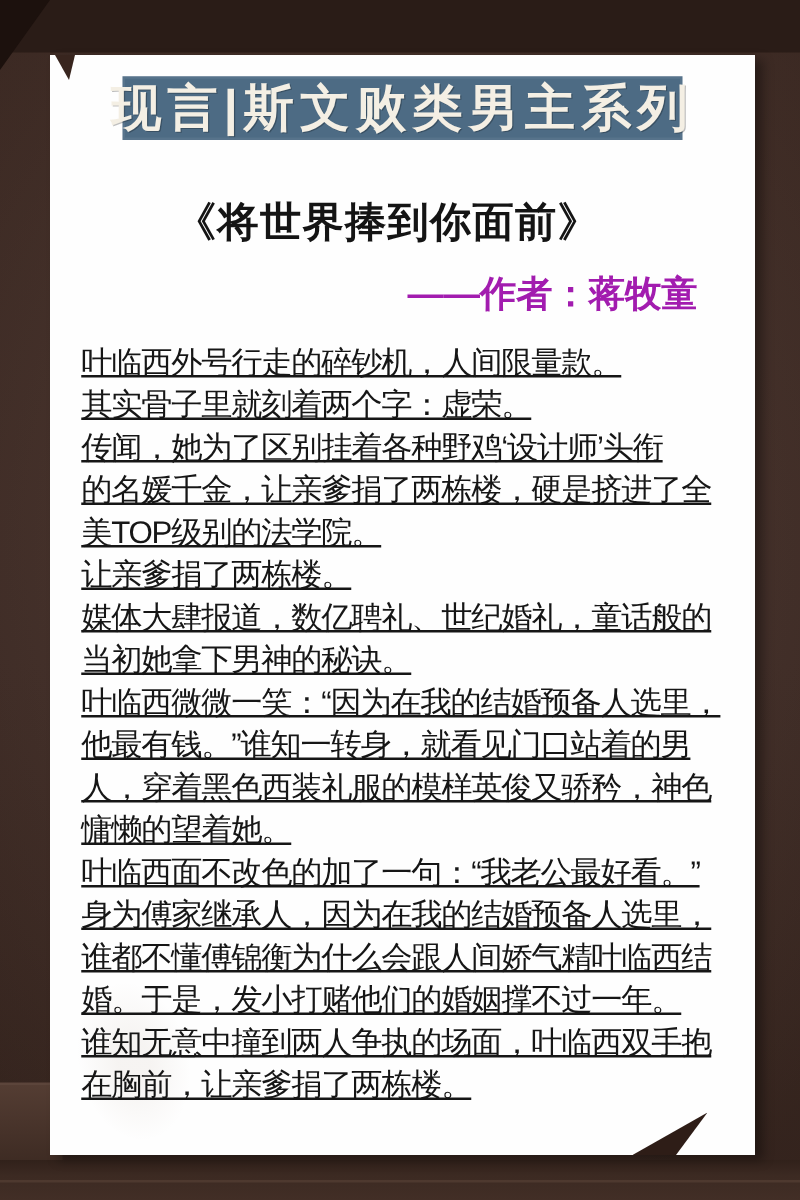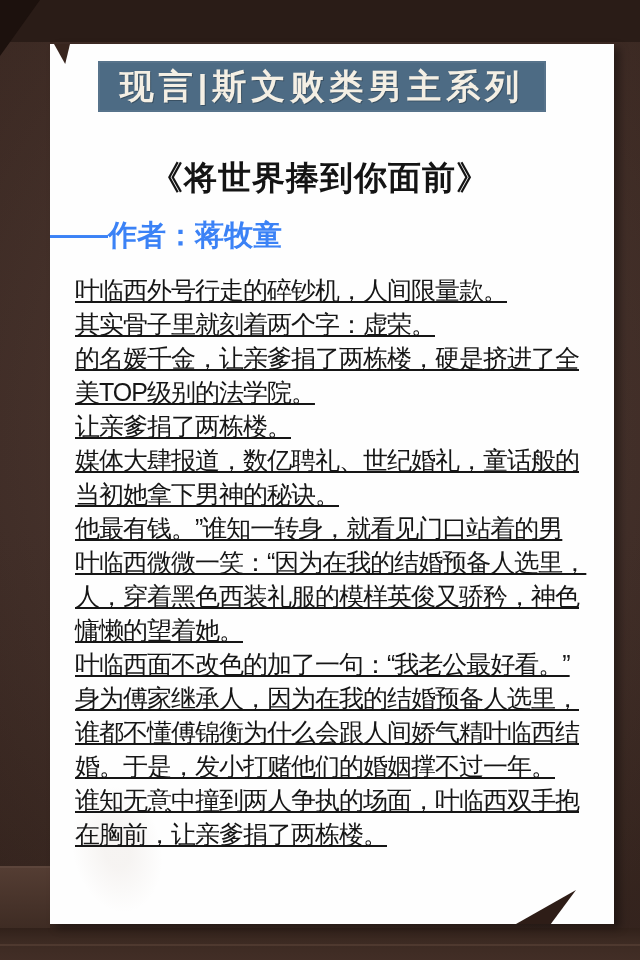--- a/index.html
+++ b/index.html
@@ -20,35 +20,35 @@
     background:linear-gradient(180deg,#543d33 0%,#3c2a22 70%,#35241d 100%);
     border-top:2px solid #5c453b;}
   .floor-bottom{position:absolute;left:0;top:928px;width:640px;height:32px;
     background:linear-gradient(180deg,#31211a 0%,#3c2a22 40%,#422e26 100%);}
   .floor-seam{position:absolute;left:0;top:944px;width:640px;height:2px;background:#5c453b;opacity:.55;}
   
   .banner-underlay{position:absolute;left:82px;top:76px;width:480px;height:49px;background:#3e2a21;}
   .banner{position:absolute;left:98px;top:61px;width:448px;height:51px;
     display:flex;align-items:center;justify-content:center;z-index:4;
     box-shadow:inset 0 0 0 2px rgba(255,255,255,0.06);}
-  .banner-label{font-size:34px;font-weight:bold;letter-spacing:5px;
+  .banner-label{font-size:40px;font-weight:bold;letter-spacing:5px;
     text-shadow:1px 1px 0 rgba(0,0,0,0.25);white-space:nowrap;}
   
-  .card{position:absolute;left:50px;top:44px;width:564px;height:880px;
+  .card{position:absolute;left:40px;top:44px;width:564px;height:880px;
     background:#fefefe;z-index:2;
     box-shadow:6px 4px 8px rgba(0,0,0,0.35);}
   .fold-topleft{position:absolute;left:4px;top:0;width:16px;height:20px;background:#38251e;
     clip-path:polygon(0 0,100% 0,70% 100%);}
   .curl-bottomright{position:absolute;left:466px;top:846px;width:60px;height:34px;background:#2e1d17;
     clip-path:polygon(100% 0,0 100%,58% 100%);}
   
   .book-title{position:absolute;left:0;top:112px;width:540px;text-align:center;
     font-size:33px;font-weight:bold;color:#141414;letter-spacing:1px;white-space:nowrap;}
-  .author-line{position:absolute;left:0;top:172px;width:518px;
-    font-size:29px;font-weight:600;color:#3b82f6;white-space:nowrap;}
+  .author-line{position:absolute;left:0;top:172px;width:518px;text-align:right;
+    font-size:29px;font-weight:600;color:#a21caf;white-space:nowrap;}
   .synopsis{position:absolute;left:25px;top:229px;width:498px;color:#161616;text-decoration:underline;}
   .synopsis-line{font-size:25px;line-height:34px;letter-spacing:-1px;white-space:nowrap;}
   .watermark{position:absolute;left:22px;top:740px;width:90px;height:130px;
     opacity:0.07;background:radial-gradient(#8a6a50 20%,transparent 70%);
     transform:rotate(-12deg);border-radius:12px;}
 </style>
 </head>
 <body>
 
 <div class="stage">
@@ -66,27 +66,28 @@
     <div class="fold-topleft"></div>
     <div class="watermark"></div>
 
     <div class="book-title">《将世界捧到你面前》</div>
 
     <div class="author-line">——作者：蒋牧童</div>
 
     <div class="synopsis" style="color: rgb(22, 22, 22);">
       <div class="synopsis-line">叶临西外号行走的碎钞机，人间限量款。</div>
       <div class="synopsis-line">其实骨子里就刻着两个字：虚荣。</div>
+      <div class="synopsis-line">传闻，她为了区别挂着各种野鸡‘设计师’头衔</div>
       <div class="synopsis-line">的名媛千金，让亲爹捐了两栋楼，硬是挤进了全</div>
       <div class="synopsis-line">美TOP级别的法学院。</div>
       <div class="synopsis-line">让亲爹捐了两栋楼。</div>
       <div class="synopsis-line">媒体大肆报道，数亿聘礼、世纪婚礼，童话般的</div>
       <div class="synopsis-line">当初她拿下男神的秘诀。</div>
+      <div class="synopsis-line">叶临西微微一笑：“因为在我的结婚预备人选里，</div>
       <div class="synopsis-line">他最有钱。”谁知一转身，就看见门口站着的男</div>
-      <div class="synopsis-line">叶临西微微一笑：“因为在我的结婚预备人选里，</div>
       <div class="synopsis-line">人，穿着黑色西装礼服的模样英俊又骄矜，神色</div>
       <div class="synopsis-line">慵懒的望着她。</div>
       <div class="synopsis-line">叶临西面不改色的加了一句：“我老公最好看。”</div>
       <div class="synopsis-line">身为傅家继承人，因为在我的结婚预备人选里，</div>
       <div class="synopsis-line">谁都不懂傅锦衡为什么会跟人间娇气精叶临西结</div>
       <div class="synopsis-line">婚。于是，发小打赌他们的婚姻撑不过一年。</div>
       <div class="synopsis-line">谁知无意中撞到两人争执的场面，叶临西双手抱</div>
       <div class="synopsis-line">在胸前，让亲爹捐了两栋楼。</div>
     </div>
 

